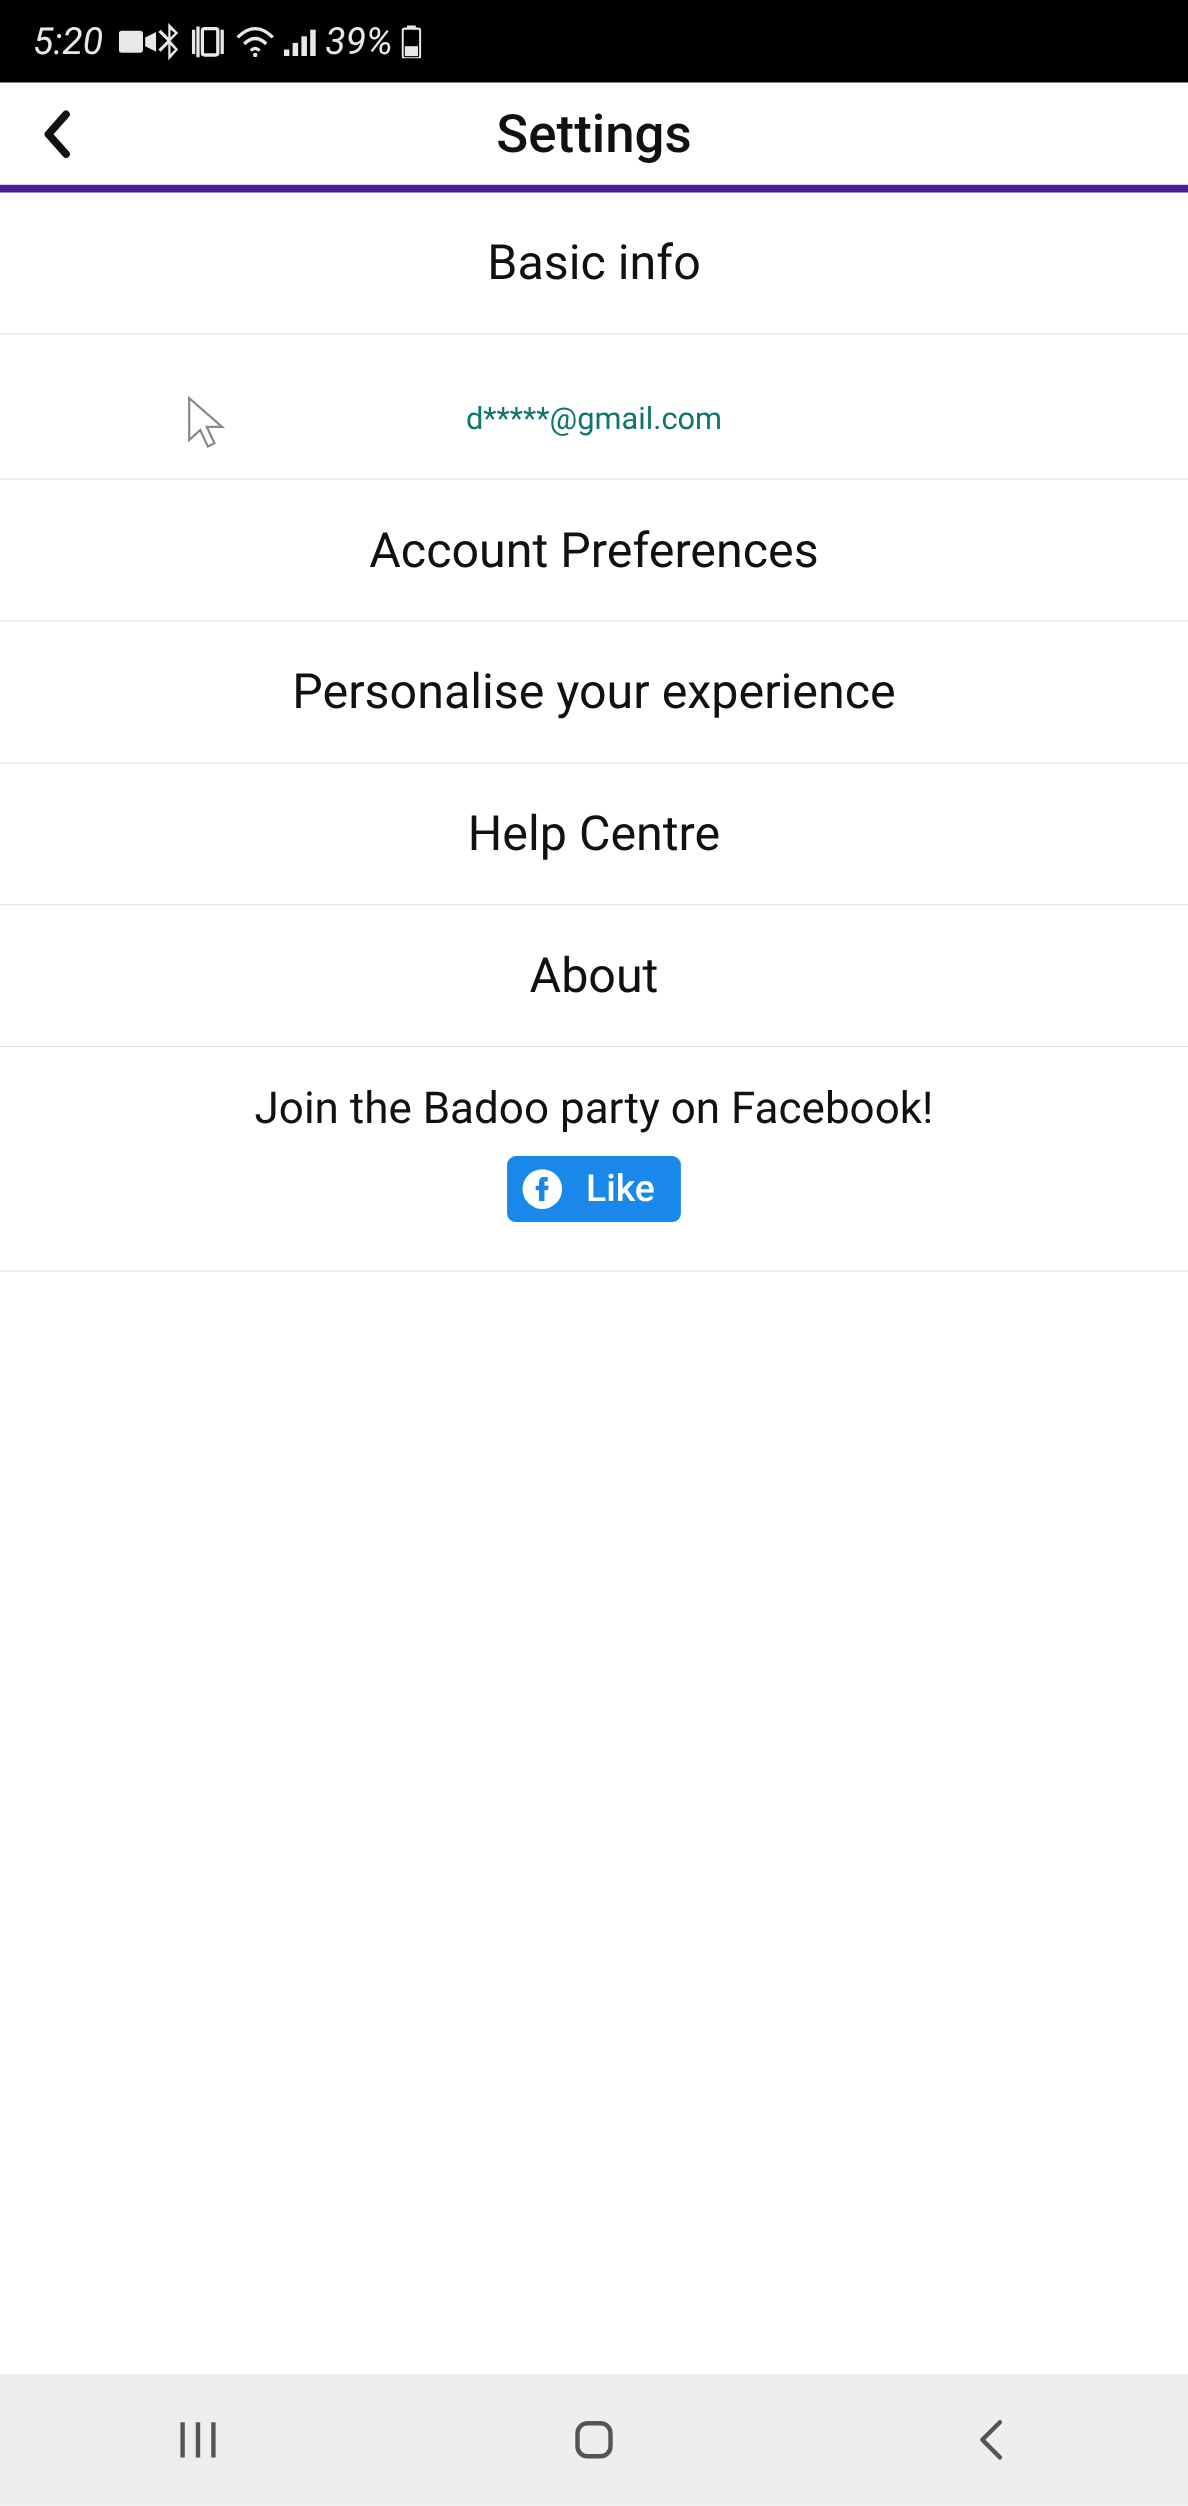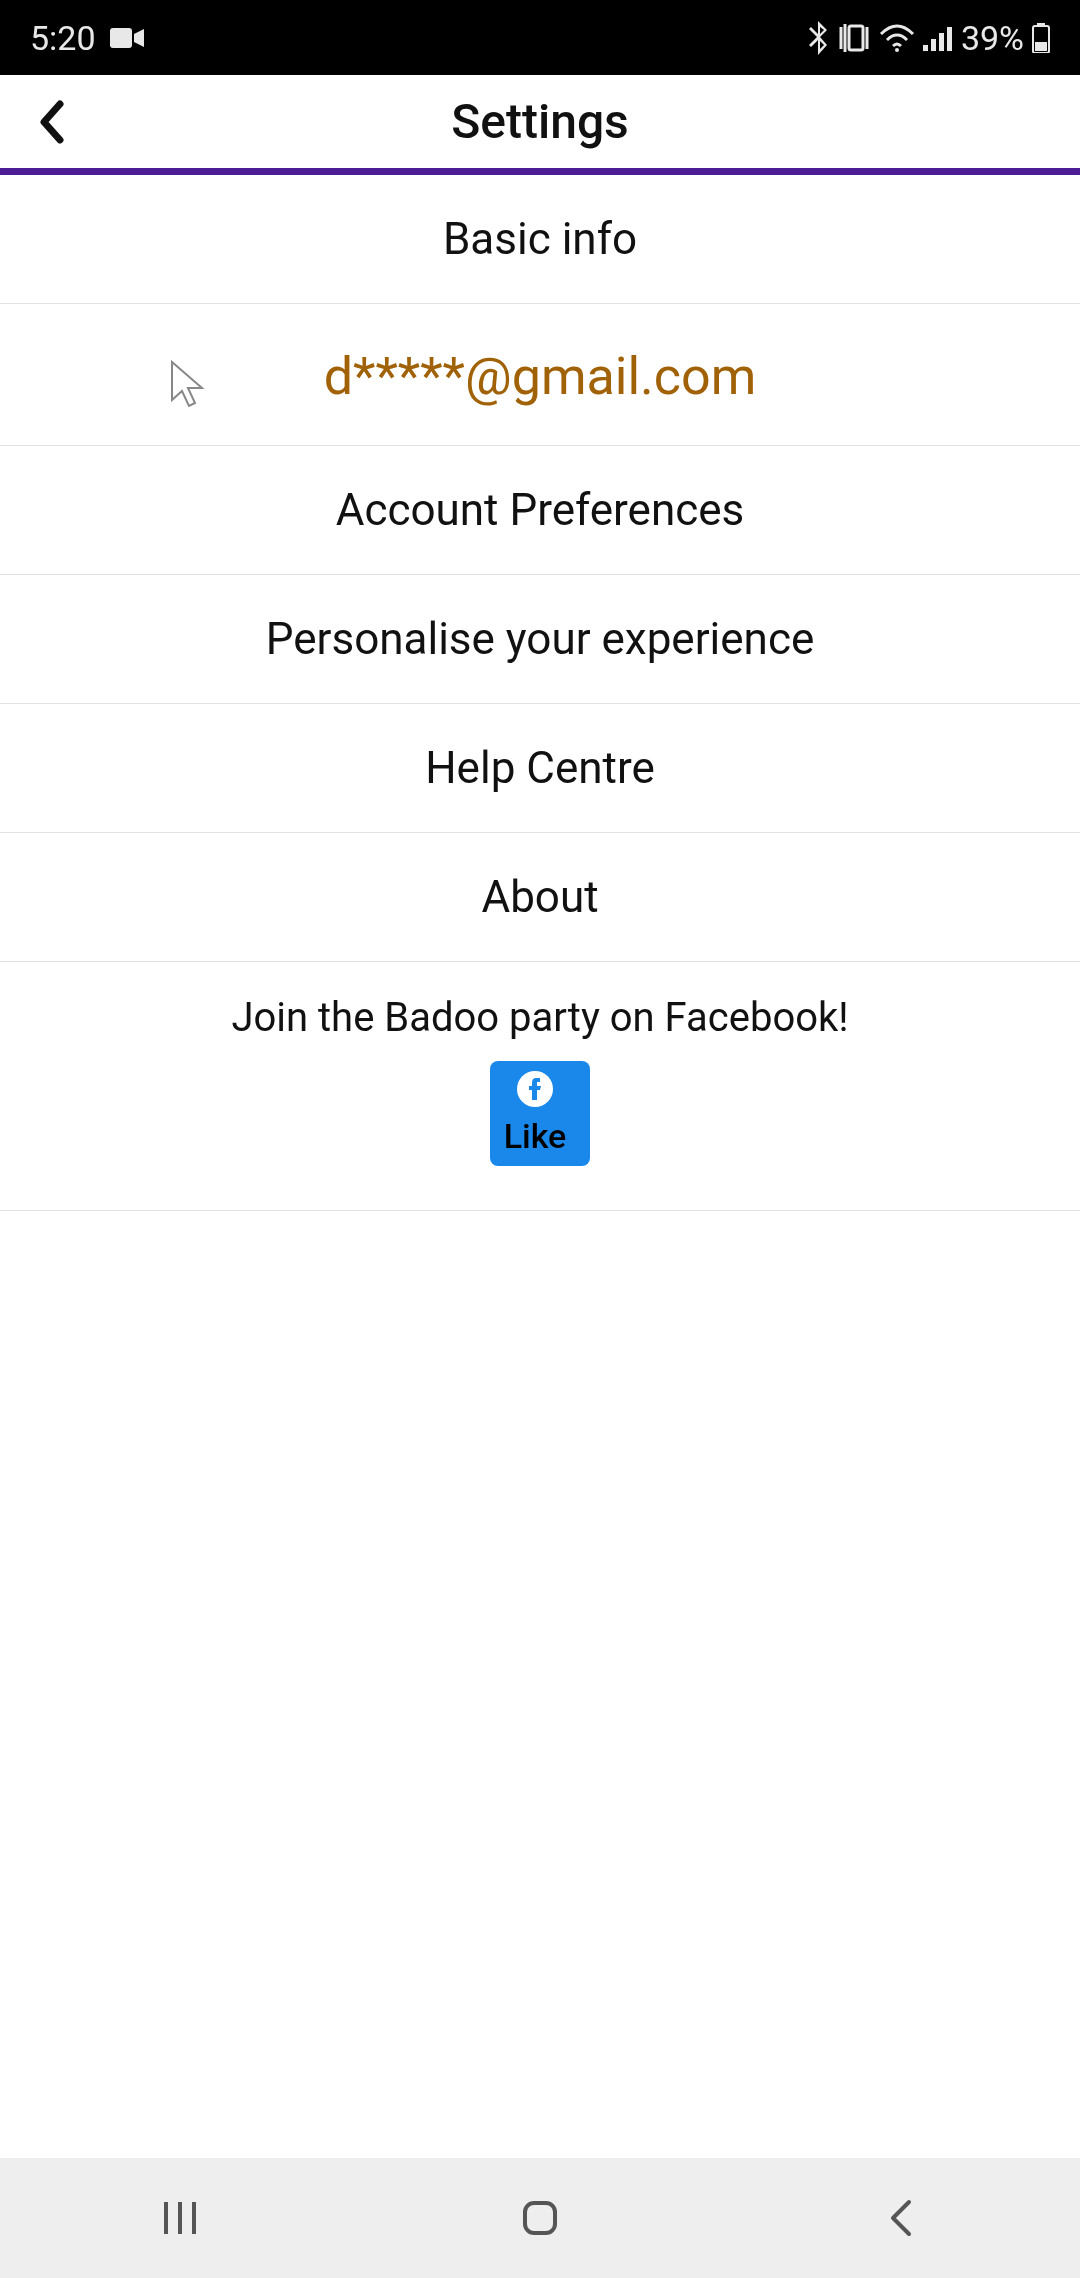--- a/index.html
+++ b/index.html
@@ -10,23 +10,23 @@
       background: #ffffff;
       position: relative;
       overflow: hidden;
     }
     .status-bar {
       height: 75px;
       background: #000000;
       color: #e8e8e8;
       display: flex;
       align-items: center;
-      justify-content: space-between;
       padding: 0 30px;
       font-size: 34px;
+      font-style: italic;
     }
     .status-left { display: flex; align-items: center; gap: 14px; }
     .status-right { display: flex; align-items: center; gap: 8px; }
     .status-icon { display: inline-flex; align-items: center; justify-content: center; }
     .app-header {
       height: 100px;
       display: flex;
       align-items: center;
       border-bottom: 7px solid #4c1d95;
       position: relative;
@@ -56,45 +56,44 @@
       padding: 38px 28px;
       border-bottom: 1px solid #e2e2e2;
       cursor: pointer;
     }
     .list-item-title {
       font-size: 44px;
       color: #111;
       font-weight: 400;
     }
     .list-item-sub {
-      font-size: 52px;
-      color: #a16207;
-      margin-top: 4px;
+      font-size: 28px;
+      color: #0f766e;
+      margin-top: 22px;
     }
     .fb-section {
       padding: 32px 40px 44px;
       border-bottom: 1px solid #e2e2e2;
     }
     .fb-title {
       font-size: 40px;
       color: #111;
       margin-bottom: 20px;
     }
     .fb-like-btn {
       display: inline-flex;
       align-items: center;
-      gap: 9px;
+      gap: 22px;
       background: #1a88ea;
-      color: #000000;
+      color: #ffffff;
       border-radius: 8px;
       padding: 10px 24px 10px 14px;
       font-size: 34px;
       font-weight: 500;
       cursor: pointer;
-      flex-direction: column;
     }
     .fb-like-btn .fb-circle {
       width: 36px;
       height: 36px;
       border-radius: 50%;
       background: #fff;
       display: flex;
       align-items: center;
       justify-content: center;
     }

